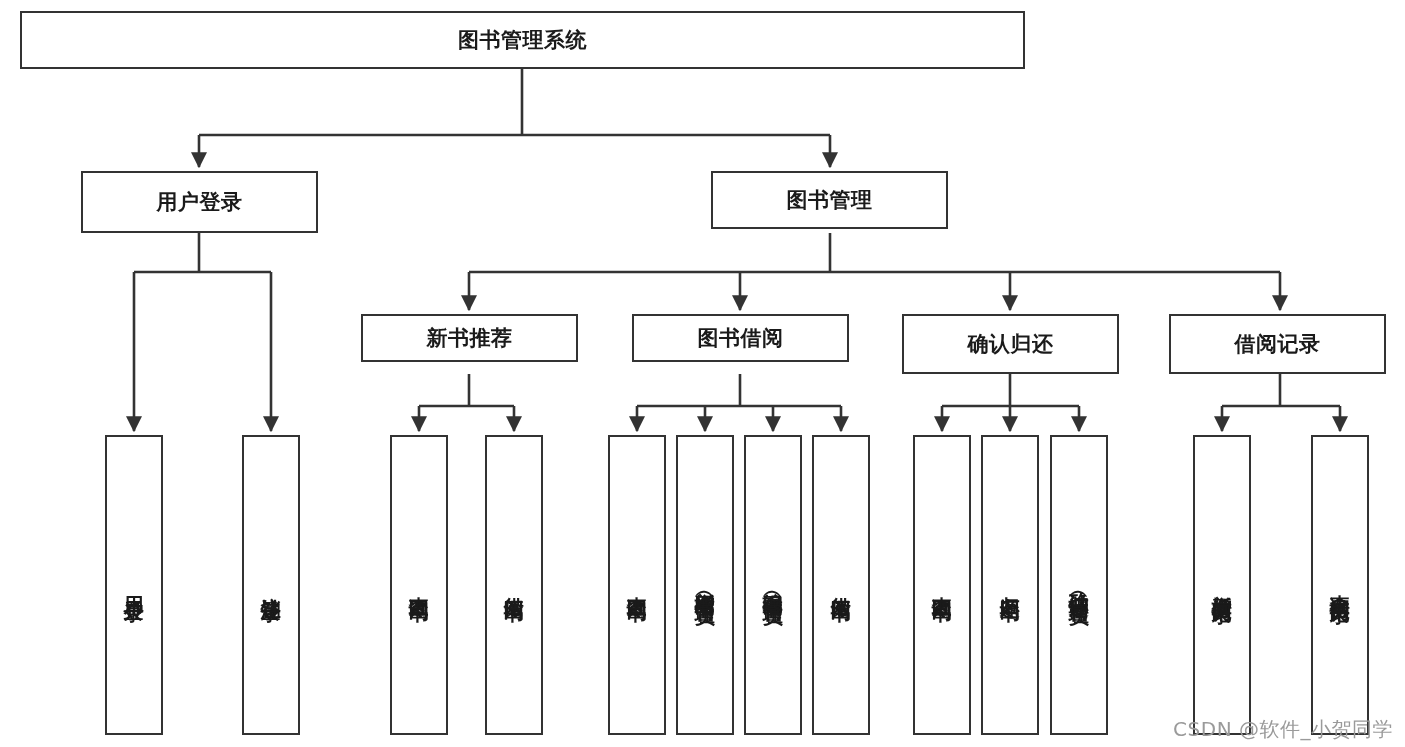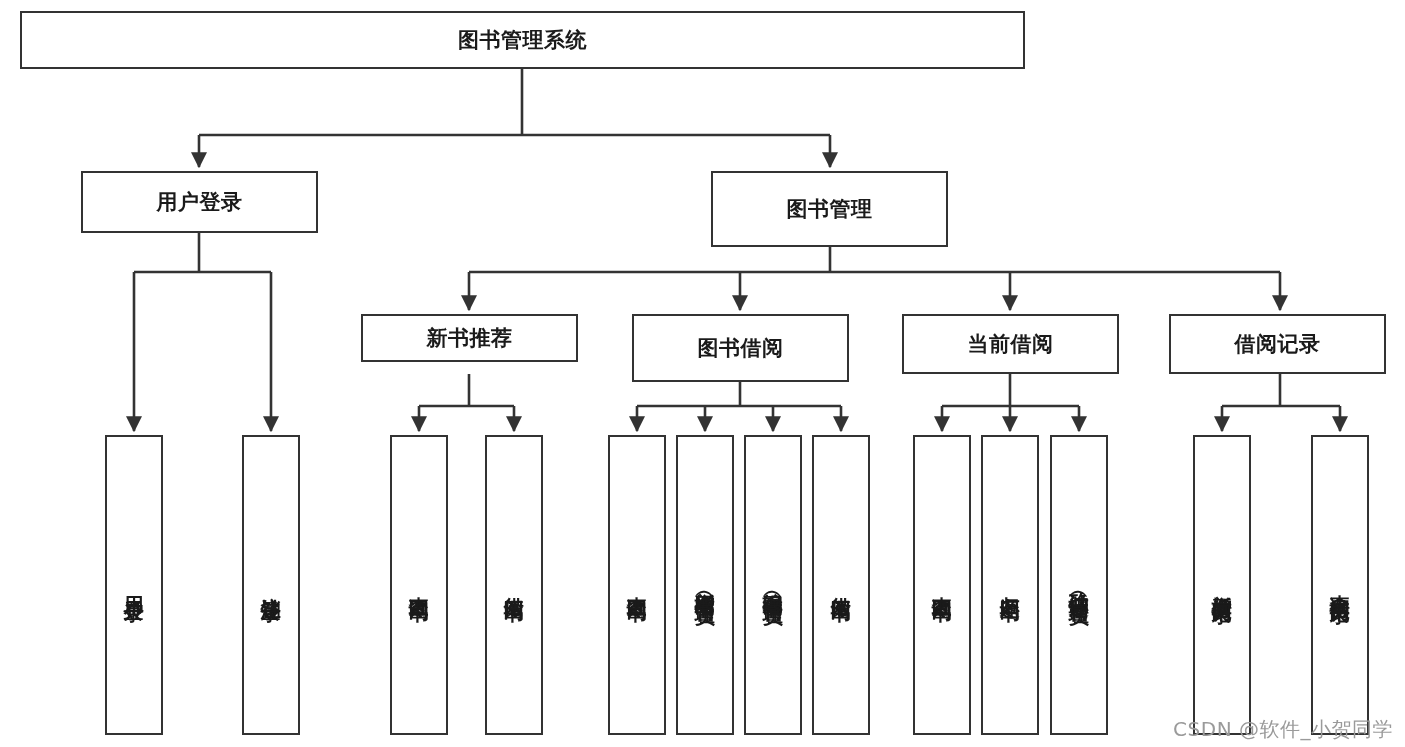--- a/index.html
+++ b/index.html
@@ -126,32 +126,32 @@
     </g>
   </svg>
 
   <div class="node-box" style="left:20px; top:11px; width:1005px; height:58px;">
     <span class="node-label">图书管理系统</span>
   </div>
 
   <div class="node-box" style="left:81px; top:171px; width:237px; height:62px;">
     <span class="node-label">用户登录</span>
   </div>
-  <div class="node-box" style="left:711px; top:171px; width:237px; height:76px;">
+  <div class="node-box" style="left:711px; top:171px; width:237px; height:58px;">
     <span class="node-label">图书管理</span>
   </div>
 
   <div class="node-box" style="left:361px; top:314px; width:217px; height:48px;">
     <span class="node-label">新书推荐</span>
   </div>
-  <div class="node-box" style="left:632px; top:314px; width:217px; height:68px;">
+  <div class="node-box" style="left:632px; top:314px; width:217px; height:48px;">
     <span class="node-label">图书借阅</span>
   </div>
   <div class="node-box" style="left:902px; top:314px; width:217px; height:60px;">
-    <span class="node-label">当前借阅</span>
+    <span class="node-label">确认归还</span>
   </div>
   <div class="node-box" style="left:1144px; top:314px; width:217px; height:60px;margin-left:25px;">
     <span class="node-label">借阅记录</span>
   </div>
 
   <div class="node-box leaf" style="left:105px; top:435px; width:58px; height:300px;">
     <span class="node-label">用户登录</span>
   </div>
   <div class="node-box leaf" style="left:242px; top:435px; width:58px; height:300px;">
     <span class="node-label">注销登录</span>

